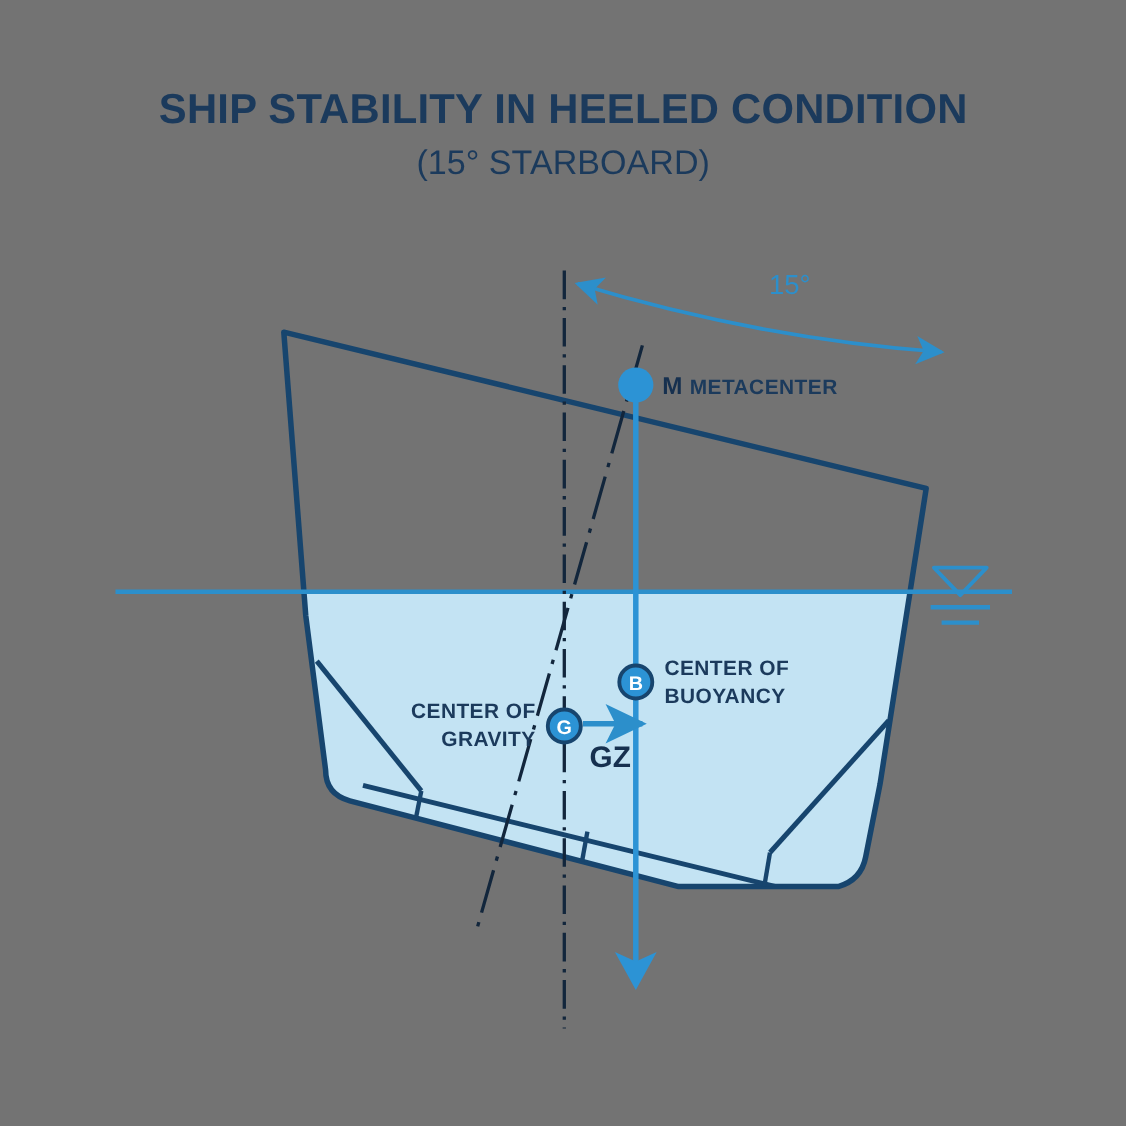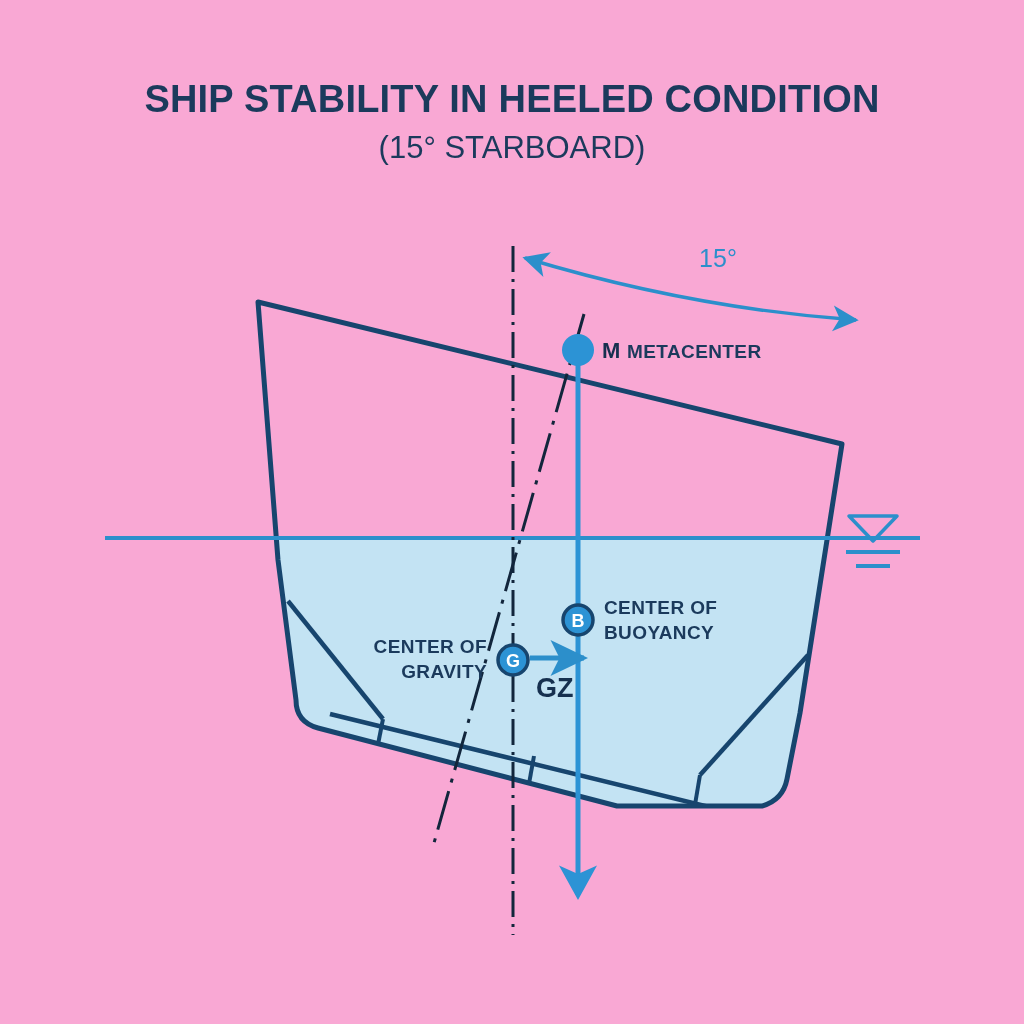--- a/index.html
+++ b/index.html
@@ -11,21 +11,21 @@
     width: 1024px;
     height: 1024px;
     font-family: "Liberation Sans", sans-serif;
     overflow: hidden;
     position: relative;
   }
   #stage {
     position: relative;
     width: 1024px;
     height: 1024px;
-    background: #f9a8d4;
+    background: #737373;
   }
   svg#diagram {
     position: absolute;
     left: 0;
     top: 0;
     width: 1024px;
     height: 1024px;
     display: block;
   }
   .title-main {

